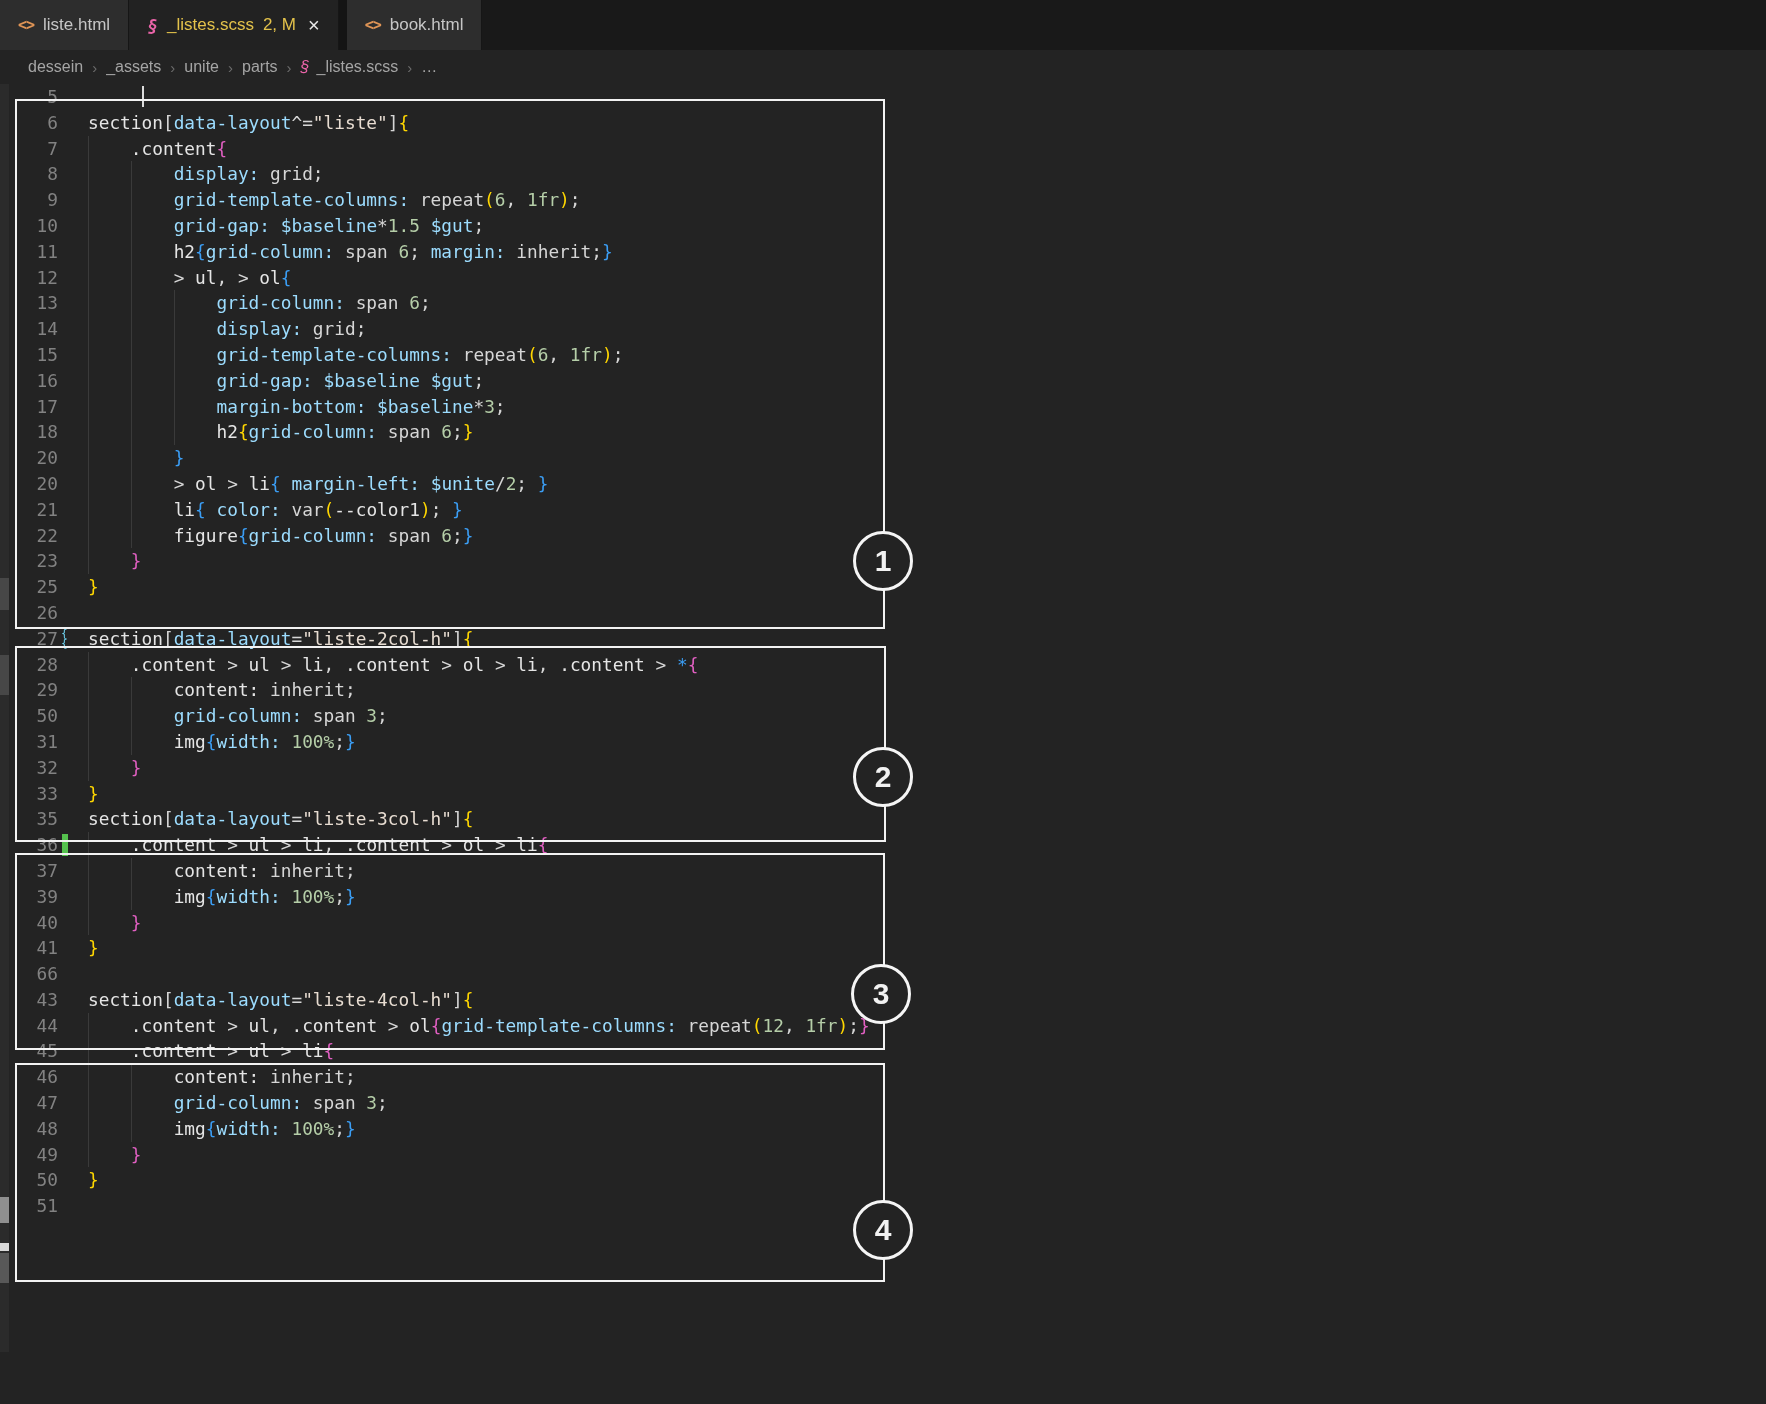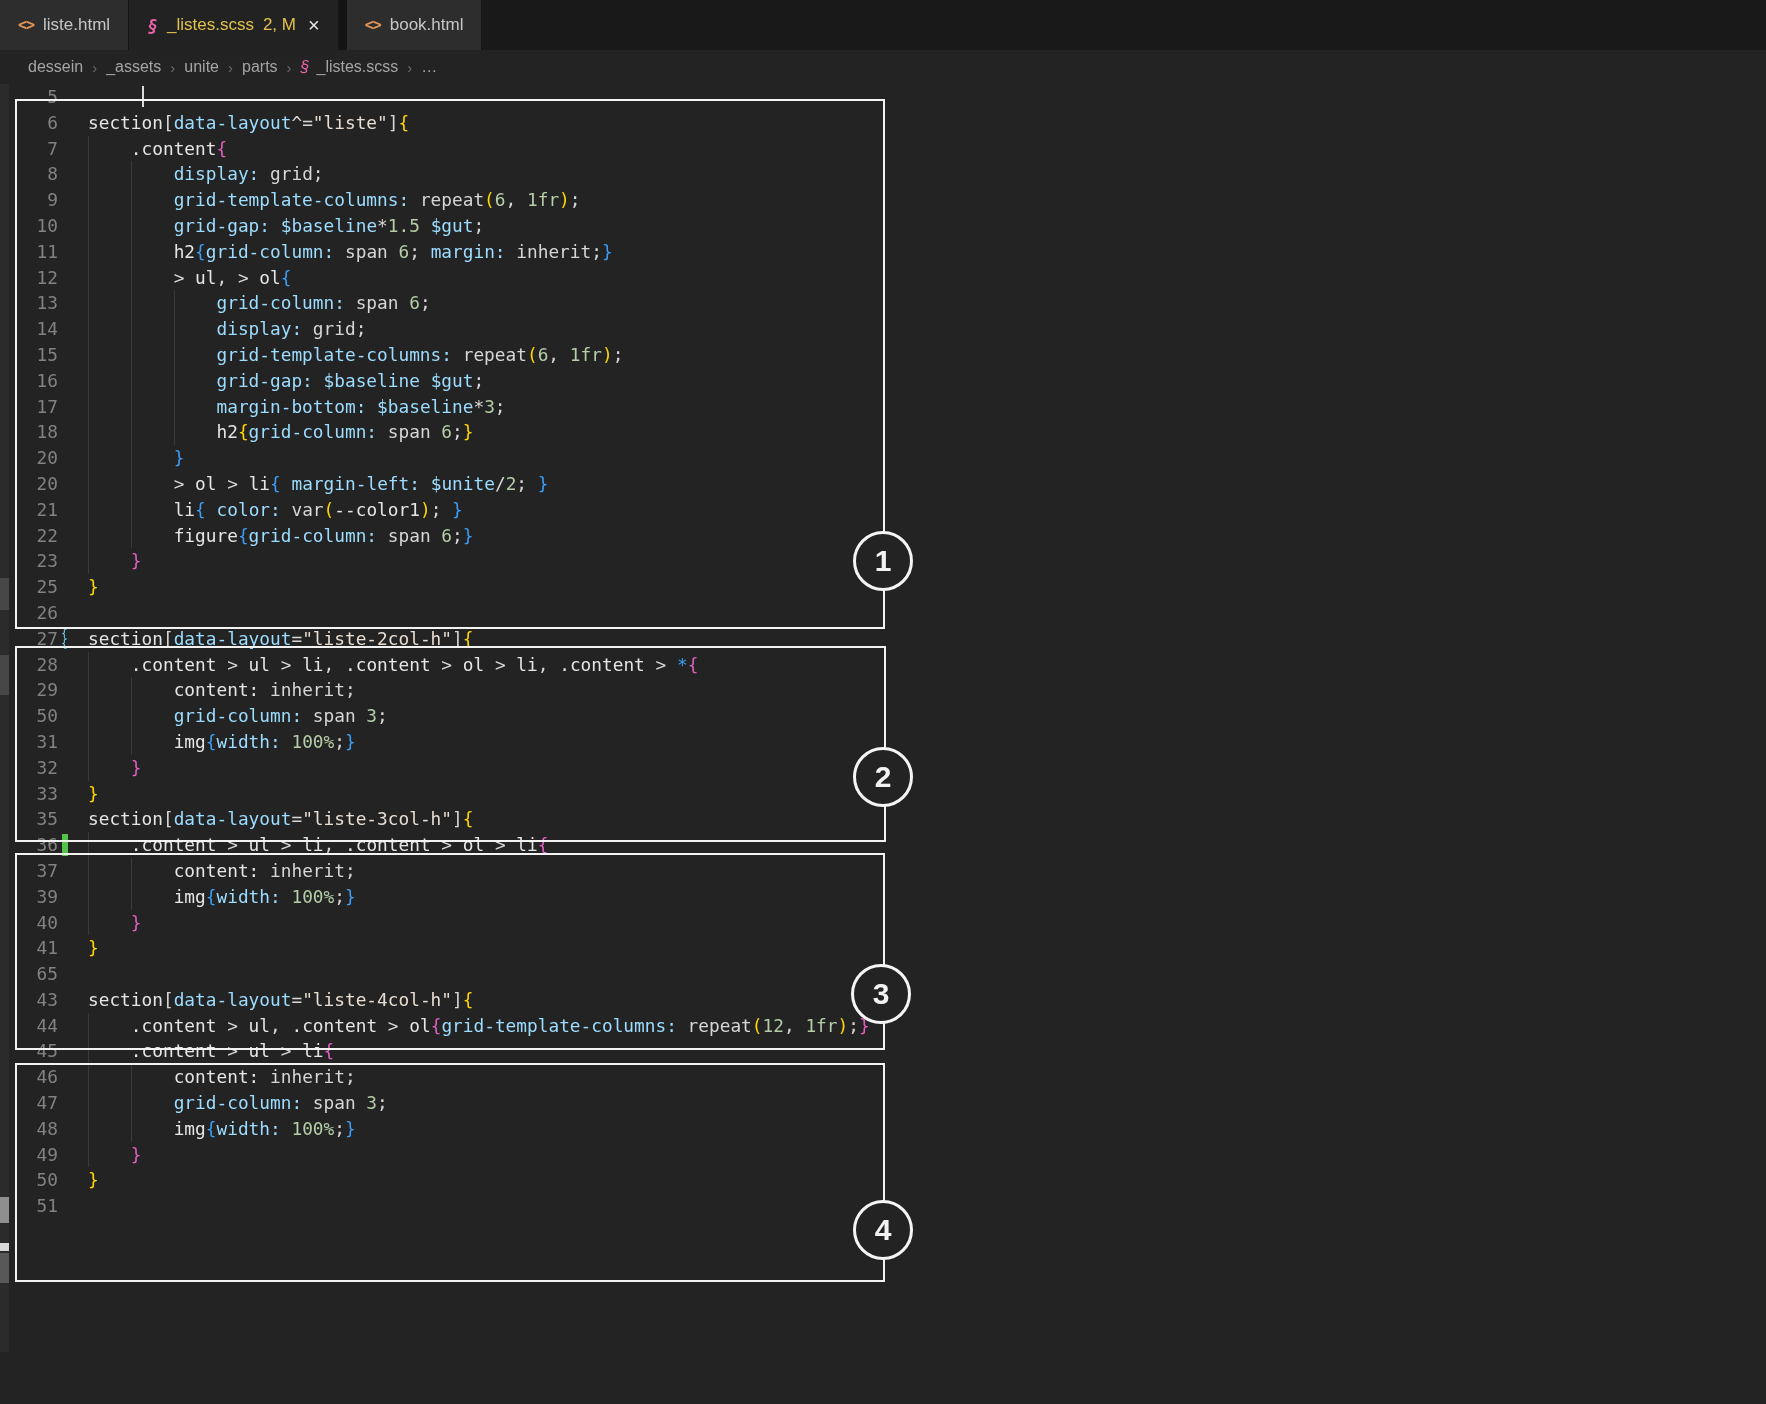--- a/index.html
+++ b/index.html
@@ -139,21 +139,21 @@
         <div class="row"><span class="ln">50</span><span class="guide" style="left: 88px;"></span><span class="guide" style="left: 130.8px;"></span><span class="txt"><span class="tok pl">        </span><span class="tok pr">grid-column:</span><span class="tok pl"> span </span><span class="tok num">3</span><span class="tok pl">;</span></span></div>
         <div class="row"><span class="ln">31</span><span class="guide" style="left: 88px;"></span><span class="guide" style="left: 130.8px;"></span><span class="txt"><span class="tok pl">        </span><span class="tok el">img</span><span class="tok b3">{</span><span class="tok pr">width:</span><span class="tok pl"> </span><span class="tok num">100%</span><span class="tok pl">;</span><span class="tok b3">}</span></span></div>
         <div class="row"><span class="ln">32</span><span class="guide" style="left: 88px;"></span><span class="txt"><span class="tok pl">    </span><span class="tok b2">}</span></span></div>
         <div class="row"><span class="ln">33</span><span class="txt"><span class="tok b1">}</span></span></div>
         <div class="row"><span class="ln">35</span><span class="txt"><span class="tok el">section</span><span class="tok pl">[</span><span class="tok pr">data-layout</span><span class="tok pl">=</span><span class="tok str">"liste-3col-h"</span><span class="tok pl">]</span><span class="tok b1">{</span></span></div>
         <div class="row"><span class="ln">36</span><span class="guide" style="left: 88px;"></span><span class="txt"><span class="tok pl">    </span><span class="tok el">.content</span><span class="tok pl"> &gt; </span><span class="tok el">ul</span><span class="tok pl"> &gt; </span><span class="tok el">li</span><span class="tok pl">, </span><span class="tok el">.content</span><span class="tok pl"> &gt; </span><span class="tok el">ol</span><span class="tok pl"> &gt; </span><span class="tok el">li</span><span class="tok b2">{</span></span></div>
         <div class="row"><span class="ln">37</span><span class="guide" style="left: 88px;"></span><span class="guide" style="left: 130.8px;"></span><span class="txt"><span class="tok pl">        </span><span class="tok el">content:</span><span class="tok pl"> inherit;</span></span></div>
         <div class="row"><span class="ln">39</span><span class="guide" style="left: 88px;"></span><span class="guide" style="left: 130.8px;"></span><span class="txt"><span class="tok pl">        </span><span class="tok el">img</span><span class="tok b3">{</span><span class="tok pr">width:</span><span class="tok pl"> </span><span class="tok num">100%</span><span class="tok pl">;</span><span class="tok b3">}</span></span></div>
         <div class="row"><span class="ln">40</span><span class="guide" style="left: 88px;"></span><span class="txt"><span class="tok pl">    </span><span class="tok b2">}</span></span></div>
         <div class="row"><span class="ln">41</span><span class="txt"><span class="tok b1">}</span></span></div>
-        <div class="row"><span class="ln">65</span><span class="txt"></span></div>
+        <div class="row"><span class="ln">66</span><span class="txt"></span></div>
         <div class="row"><span class="ln">43</span><span class="txt"><span class="tok el">section</span><span class="tok pl">[</span><span class="tok pr">data-layout</span><span class="tok pl">=</span><span class="tok str">"liste-4col-h"</span><span class="tok pl">]</span><span class="tok b1">{</span></span></div>
         <div class="row"><span class="ln">44</span><span class="guide" style="left: 88px;"></span><span class="txt"><span class="tok pl">    </span><span class="tok el">.content</span><span class="tok pl"> &gt; </span><span class="tok el">ul</span><span class="tok pl">, </span><span class="tok el">.content</span><span class="tok pl"> &gt; </span><span class="tok el">ol</span><span class="tok b2">{</span><span class="tok pr">grid-template-columns:</span><span class="tok pl"> repeat</span><span class="tok b1">(</span><span class="tok num">12</span><span class="tok pl">, </span><span class="tok num">1fr</span><span class="tok b1">)</span><span class="tok pl">;</span><span class="tok b2">}</span></span></div>
         <div class="row"><span class="ln">45</span><span class="guide" style="left: 88px;"></span><span class="txt"><span class="tok pl">    </span><span class="tok el">.content</span><span class="tok pl"> &gt; </span><span class="tok el">ul</span><span class="tok pl"> &gt; </span><span class="tok el">li</span><span class="tok b2">{</span></span></div>
         <div class="row"><span class="ln">46</span><span class="guide" style="left: 88px;"></span><span class="guide" style="left: 130.8px;"></span><span class="txt"><span class="tok pl">        </span><span class="tok el">content:</span><span class="tok pl"> inherit;</span></span></div>
         <div class="row"><span class="ln">47</span><span class="guide" style="left: 88px;"></span><span class="guide" style="left: 130.8px;"></span><span class="txt"><span class="tok pl">        </span><span class="tok pr">grid-column:</span><span class="tok pl"> span </span><span class="tok num">3</span><span class="tok pl">;</span></span></div>
         <div class="row"><span class="ln">48</span><span class="guide" style="left: 88px;"></span><span class="guide" style="left: 130.8px;"></span><span class="txt"><span class="tok pl">        </span><span class="tok el">img</span><span class="tok b3">{</span><span class="tok pr">width:</span><span class="tok pl"> </span><span class="tok num">100%</span><span class="tok pl">;</span><span class="tok b3">}</span></span></div>
         <div class="row"><span class="ln">49</span><span class="guide" style="left: 88px;"></span><span class="txt"><span class="tok pl">    </span><span class="tok b2">}</span></span></div>
         <div class="row"><span class="ln">50</span><span class="txt"><span class="tok b1">}</span></span></div>
         <div class="row"><span class="ln">51</span><span class="txt"></span></div>
         <div class="cursor" style="left: 142px; top: 2px;"></div>

